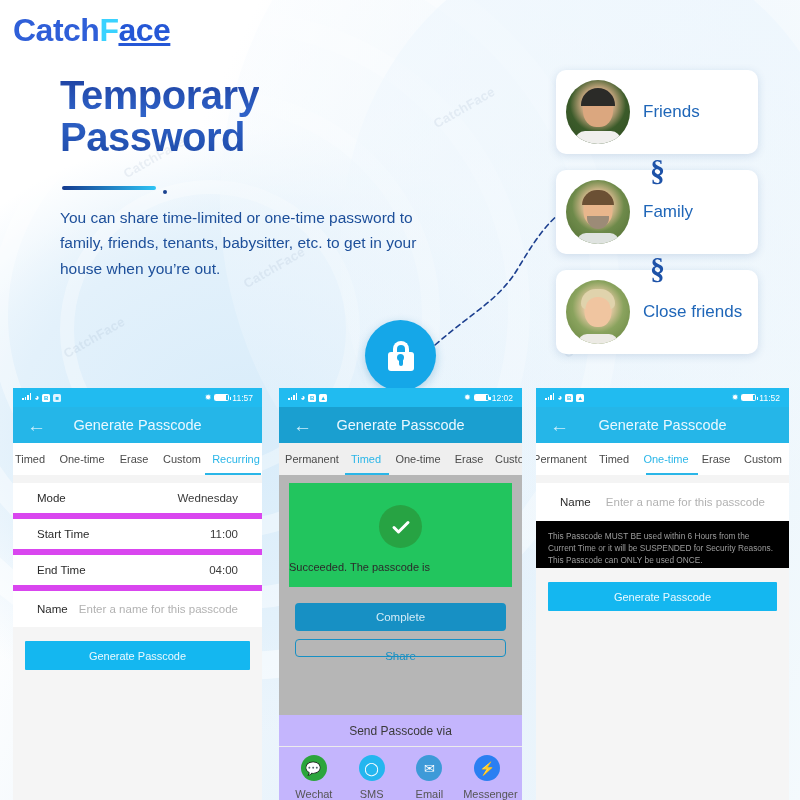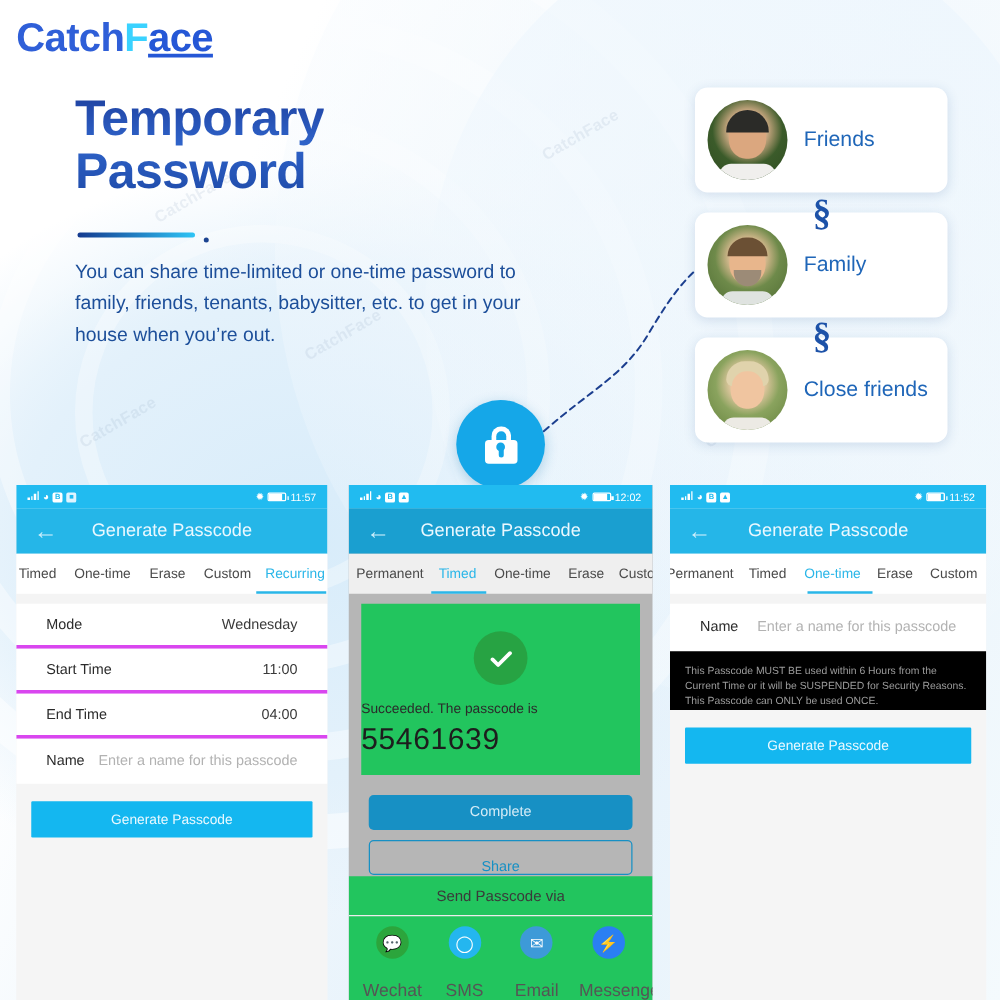--- a/index.html
+++ b/index.html
@@ -131,50 +131,50 @@
   .back-arrow { position:absolute; left:14px; color:#cbeefb; font-size:19px; line-height:1; }
   .appbar-title { width:100%; text-align:center; color:#eaf8ff; font-size:14.5px; }
 
   .tabs { height:32px; background:#fff; display:flex; align-items:center;
           font-size:11px; color:#4a4a4a; position:relative; }
   .tab { flex:0 0 auto; text-align:center; white-space:nowrap; }
   .tab.active { color:#2ab6e8; }
   .tab-underline { position:absolute; bottom:0; height:2.5px; background:#2ab6e8; }
 
   .row { background:#fff; height:36px; display:flex; align-items:center;
-         justify-content:space-between; padding:0 24px; border-bottom:3px solid #d946ef;
+         justify-content:space-between; padding:0 24px; border-bottom:6px solid #d946ef;
          font-size:11.5px; color:#2b2b2b; }
   .row .val { color:#3a3a3a; }
   .row .ph { color:#b2b2b2; }
   .gap { height:8px; background:#f4f4f4; }
 
   .note { font-size:8.3px; color:#9c9c9c; line-height:1.45; padding:9px 12px 2px 12px; background:#000000; }
   .btn-primary { margin:14px 12px 0 12px; height:29px; background:#14b7f0; color:#eaf9ff;
                  font-size:11px; display:flex; align-items:center; justify-content:center; border-radius:1px; }
 
   
   .dimfill { background:#b6b6b6; }
   .result-card { margin:8px 10px 0 10px; background:#22c55e; padding:22px 0 14px 0; text-align:left; }
   .check { width:43px; height:43px; border-radius:50%; background:#27a343; margin:0 auto;
            display:flex; align-items:center; justify-content:center; }
   .check svg { width:24px; height:24px; }
   .succ-text { margin-top:13px; font-size:11px; color:#2b2b2b; }
   .passcode { margin-top:5px; font-size:24px; color:#1d1d1d; letter-spacing:0.5px; }
   .btn-complete { margin:16px 16px 0 16px; height:28px; background:#1790c4; color:#d4ecf7;
                   font-size:11.5px; display:flex; align-items:center; justify-content:center; border-radius:4px; }
-  .btn-share { margin:8px 16px 0 16px; height:28px; border:1px solid #1790c4; color:#1790c4;
+  .btn-share { margin:8px 16px 0 16px; height:18px; border:1px solid #1790c4; color:#1790c4;
                font-size:11.5px; display:flex; align-items:center; justify-content:flex-start;
                padding-top:16px; justify-content:center; border-radius:4px; }
-  .share-sheet { position:absolute; left:0; bottom:0; width:100%; background:#22c55e; padding-top:9px; }
+  .share-sheet { position:absolute; left:0; bottom:0; width:100%; background:#c4b5fd; padding-top:9px; }
   .share-title { text-align:center; font-size:12px; color:#3a3a3a; padding-bottom:8px; border-bottom:1px solid #ececec; }
   .share-icons { display:flex; justify-content:space-around; padding:8px 6px 0 6px; }
   .share-item { text-align:center; width:48px; }
   .share-circle { width:26px; height:26px; border-radius:50%; margin:0 auto;
                   display:flex; align-items:center; justify-content:center; color:#fff; font-size:13px; }
-  .share-name { margin-top:17px; font-size:14px; color:#555; }
+  .share-name { margin-top:7px; font-size:11px; color:#555; }
 </style>
 </head>
 <body>
 
 <div class="page">
 
   <div class="bg-wash"></div>
   <div class="arc a1"></div>
   <div class="arc a2"></div>
   <div class="arc a3"></div>
@@ -335,21 +335,20 @@
       <div class="tab" style="width:46px;">Custom</div>
       <div class="tab-underline" style="left:66px;width:44px;"></div>
     </div>
     <div class="result-card">
       <div class="check">
         <svg viewBox="0 0 24 24">
             <path d="M5 12.5l4.5 4.5L19 7.5" fill="none" stroke="#fff" stroke-width="3" stroke-linecap="round" stroke-linejoin="round"></path>
           </svg>
       </div>
       <div class="succ-text">Succeeded. The passcode is</div>
-      <div class="passcode">55461639</div>
     </div>
     <div class="btn-complete">Complete</div>
     <div class="btn-share">Share</div>
 
     <div class="share-sheet">
       <div class="share-title">Send Passcode via</div>
       <div class="share-icons">
         <div class="share-item">
           <div class="share-circle" style="background:#2ca53c;">💬</div>
           <div class="share-name">Wechat</div>

